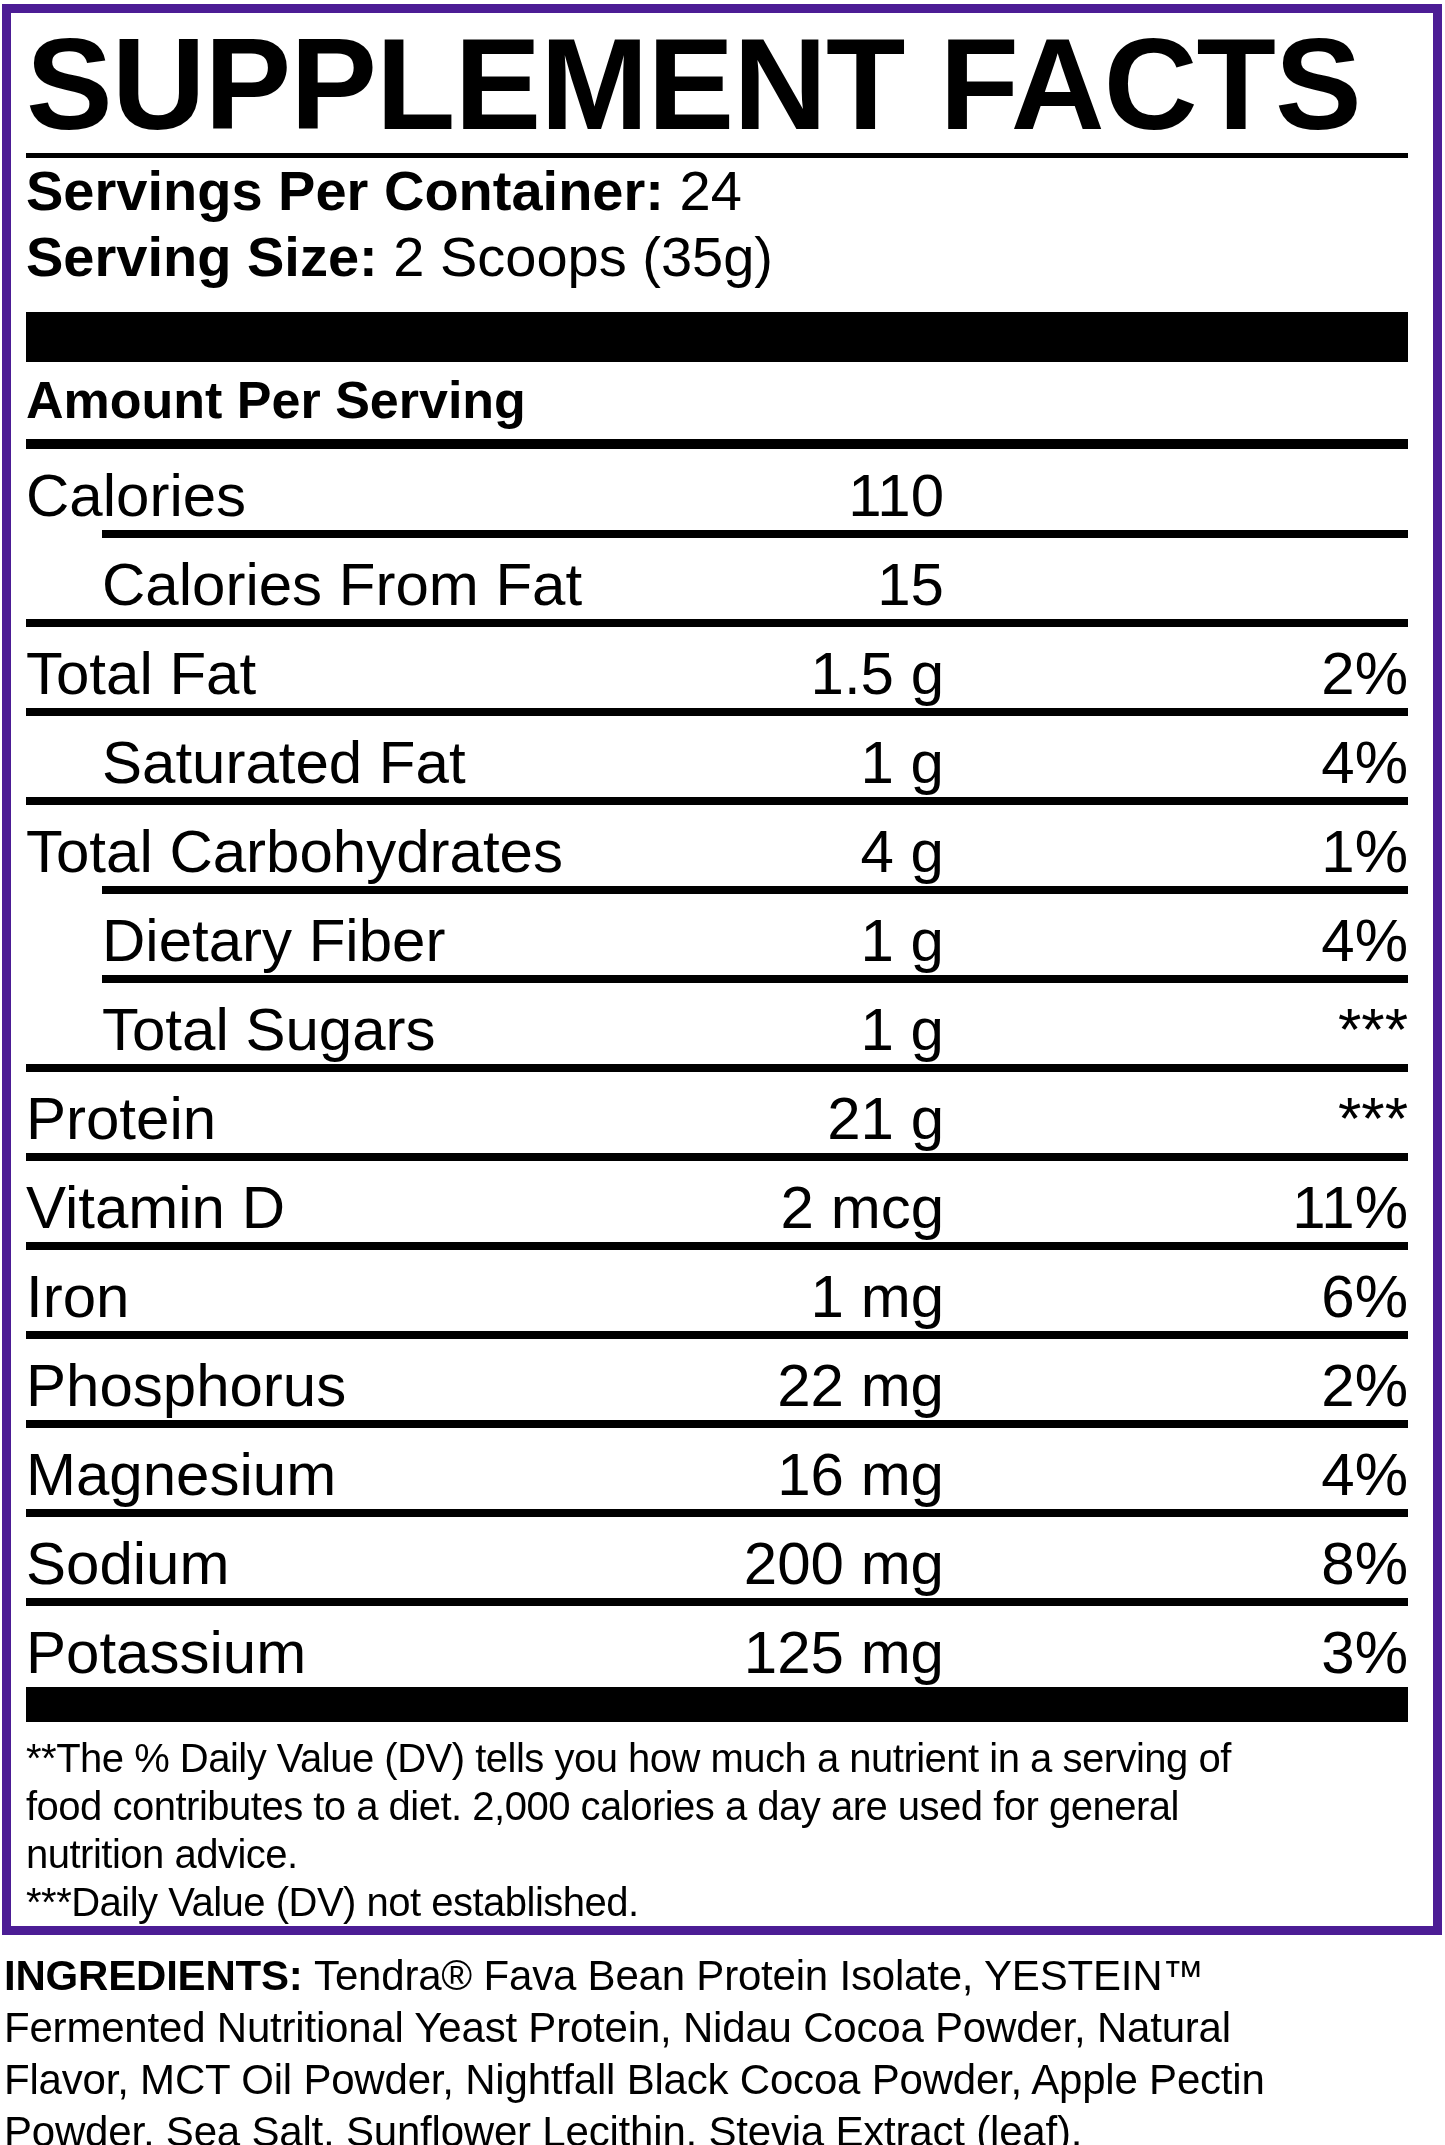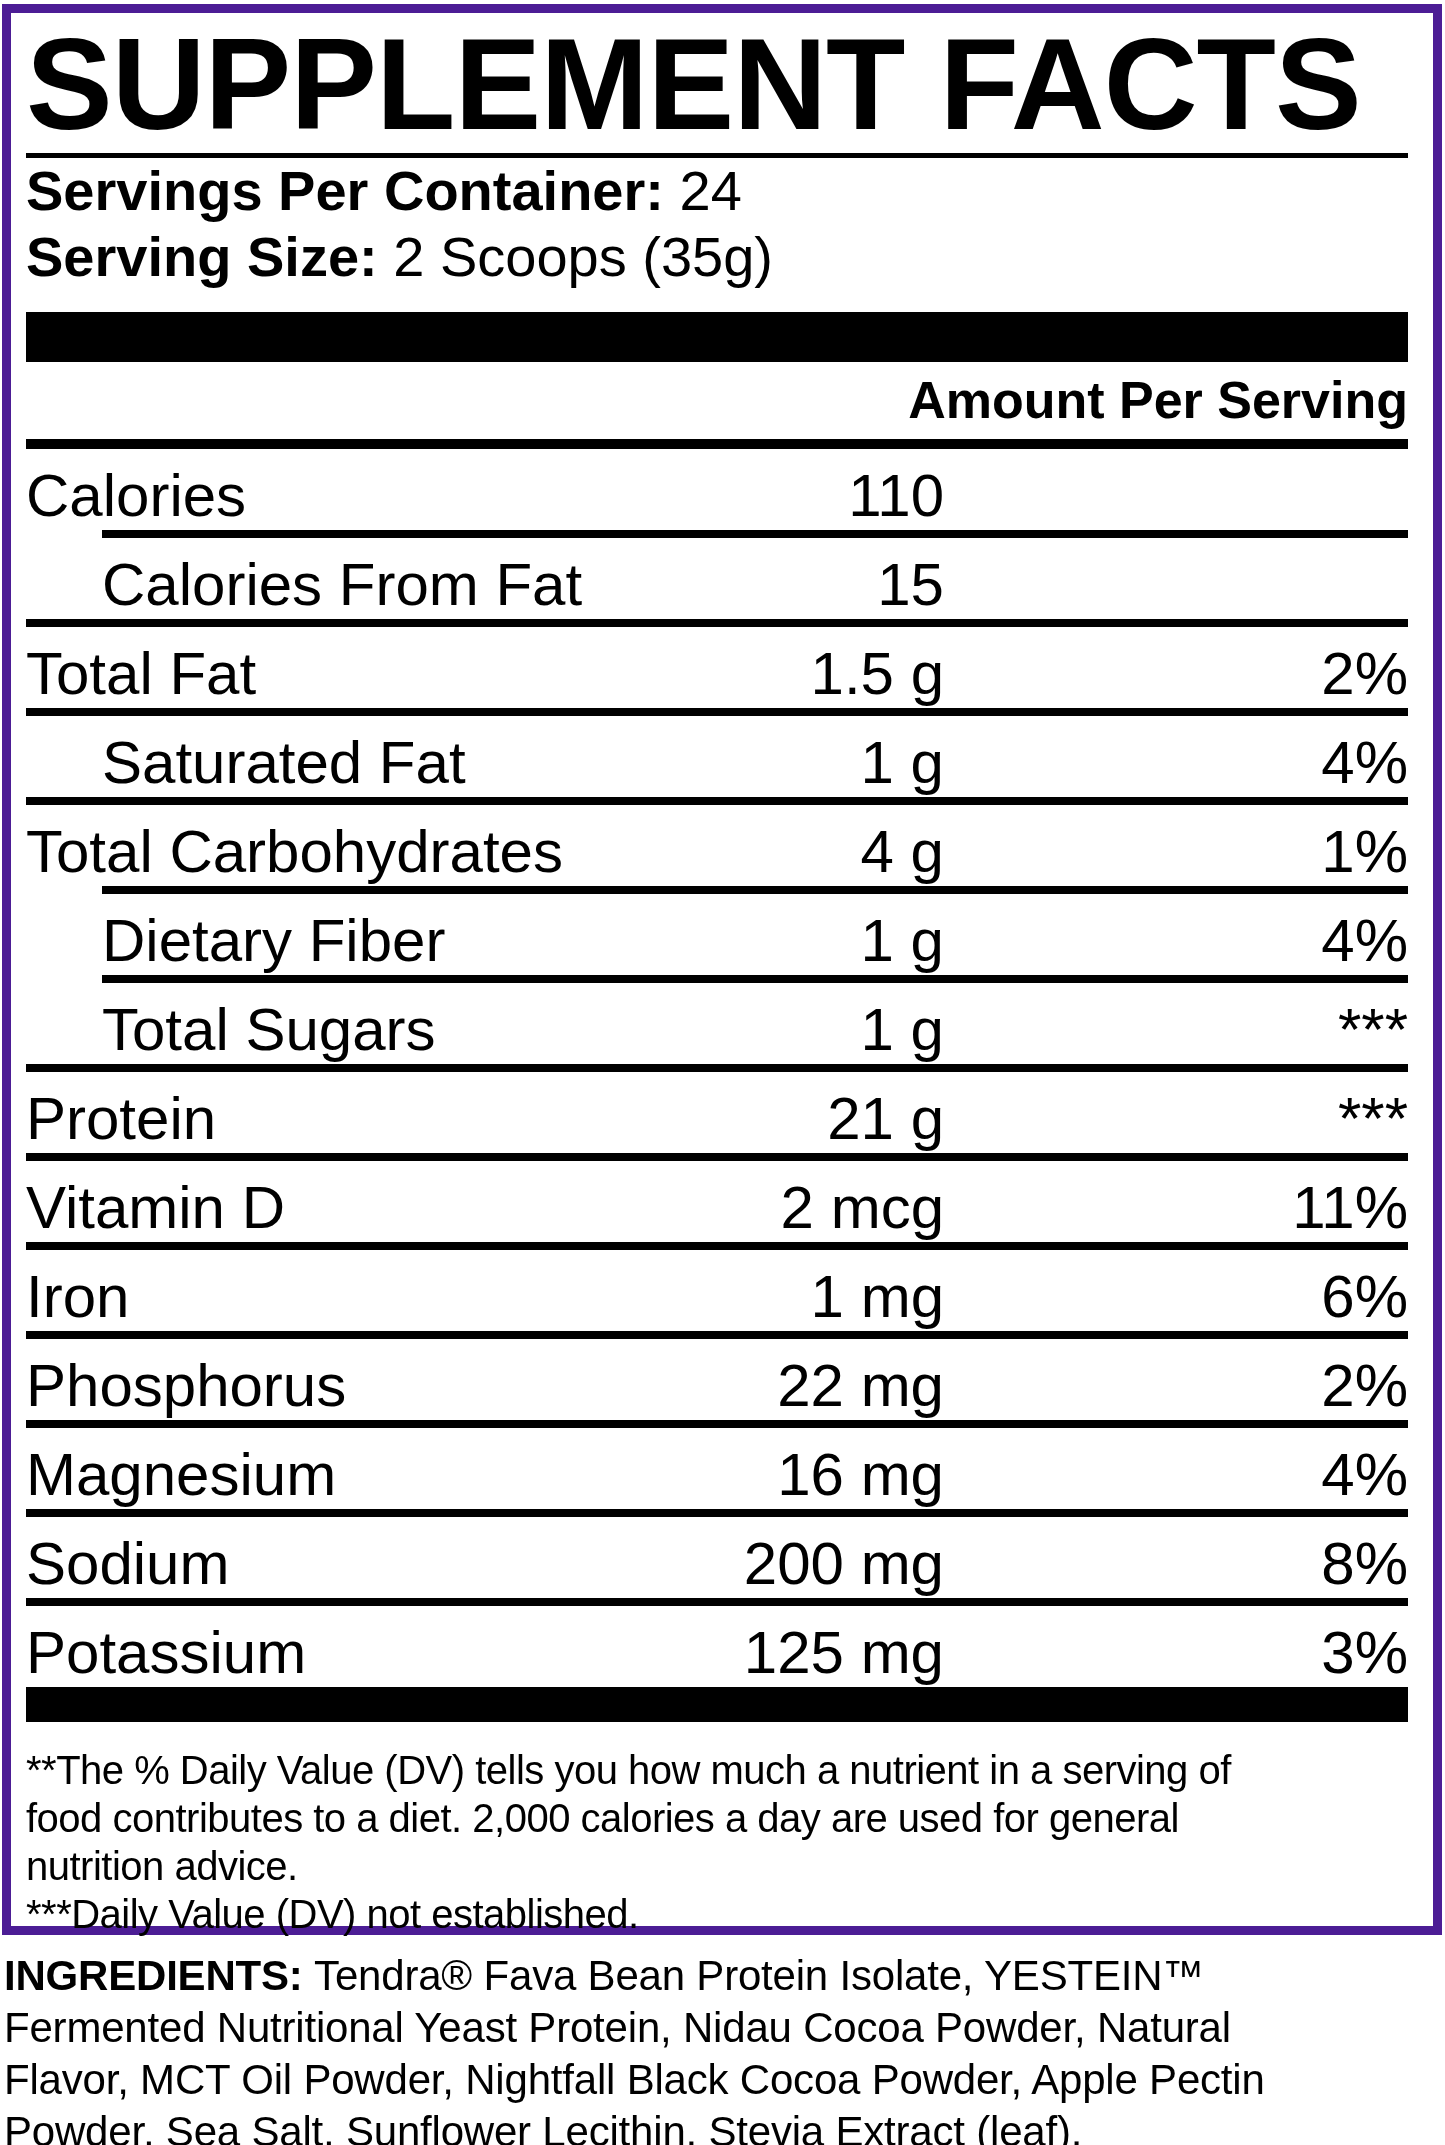--- a/index.html
+++ b/index.html
@@ -30,36 +30,36 @@
   }
   .title-rule { height: 5px; background: #000; margin-top: 8px; }
   .serving-line { font-size: 56px; line-height: 66px; white-space: nowrap; }
   .serving-line .lbl { font-weight: 700; margin-top: 36px; }
   .bar-thick { height: 50px; background: #000; margin-top: 22px; }
   .header-row {
     height: 77px;
     display: flex; align-items: center;
     font-weight: 700; font-size: 52px;
   }
-  .hdr-amount { flex: 1; text-align: right; white-space: nowrap; }
+  .hdr-amount { flex: 1; white-space: nowrap; }
   .hdr-dv { width: 464px; text-align: right; white-space: nowrap; }
   .rule { height: 8px; background: #000; }
   .rule.hdr { height: 10px; }
   .rule.indent { margin-left: 76px; }
   .n-row {
     height: 81px;
     display: flex; align-items: flex-end;
     font-size: 60px;
   }
   .n-label { flex: 1; white-space: nowrap; }
   .n-label.indent { padding-left: 76px; }
   .n-amount { width: 330px; text-align: right; white-space: nowrap; }
   .n-dv { width: 464px; text-align: right; white-space: nowrap; }
   .bar-bottom { height: 35px; background: #000; }
-  .footnote { padding-top: 12px; font-size: 40px; line-height: 48px; letter-spacing: -0.5px; margin-top: 12px; }
+  .footnote { padding-top: 12px; font-size: 40px; line-height: 48px; letter-spacing: -0.5px; }
   .footnote p { margin: 0; white-space: pre-line; }
   .ingredients {
     position: absolute;
     left: 4px; top: 1950px;
     width: 1438px;
     font-size: 42px; line-height: 52px;
     letter-spacing: -0.2px;
   }
   .ingredients .ing-label { font-weight: 800; }
   .ingredients .ing-text { white-space: pre-line; }

